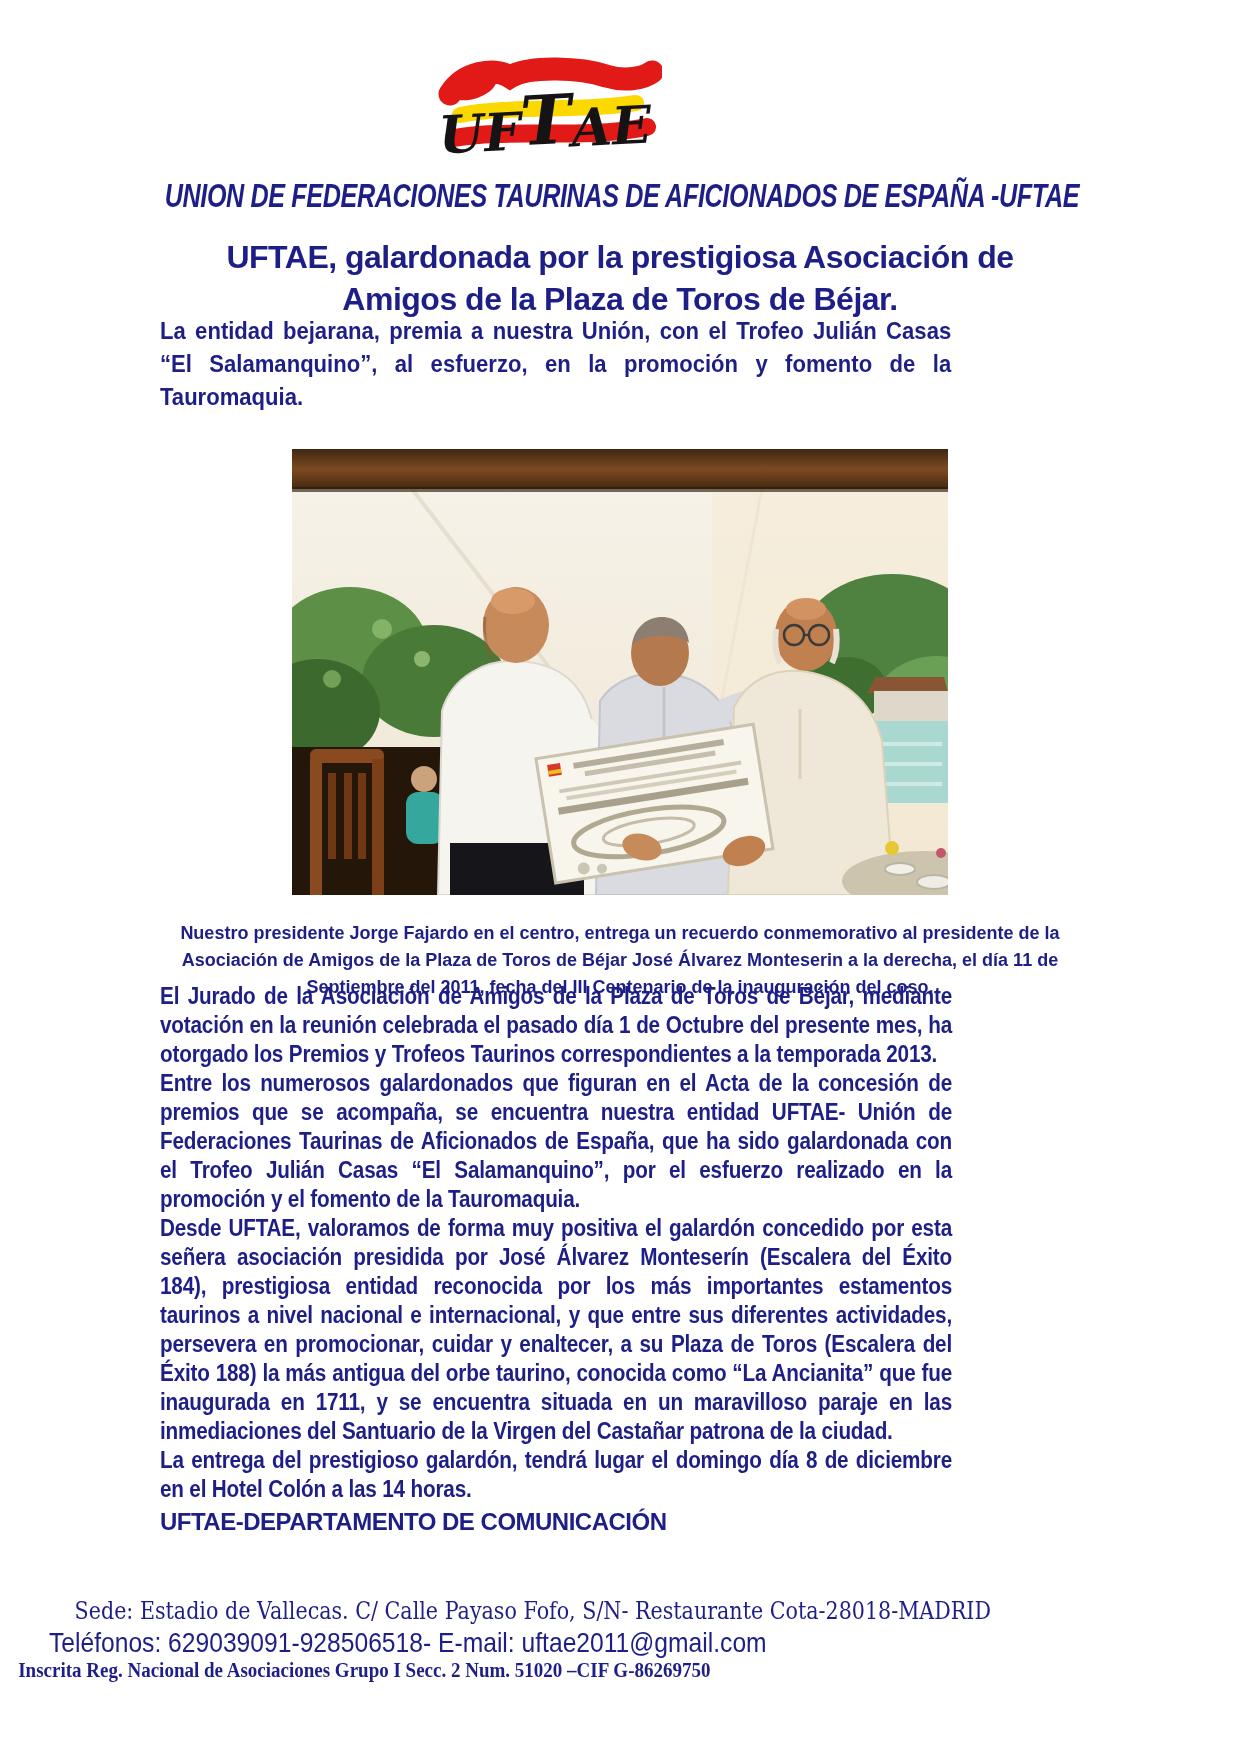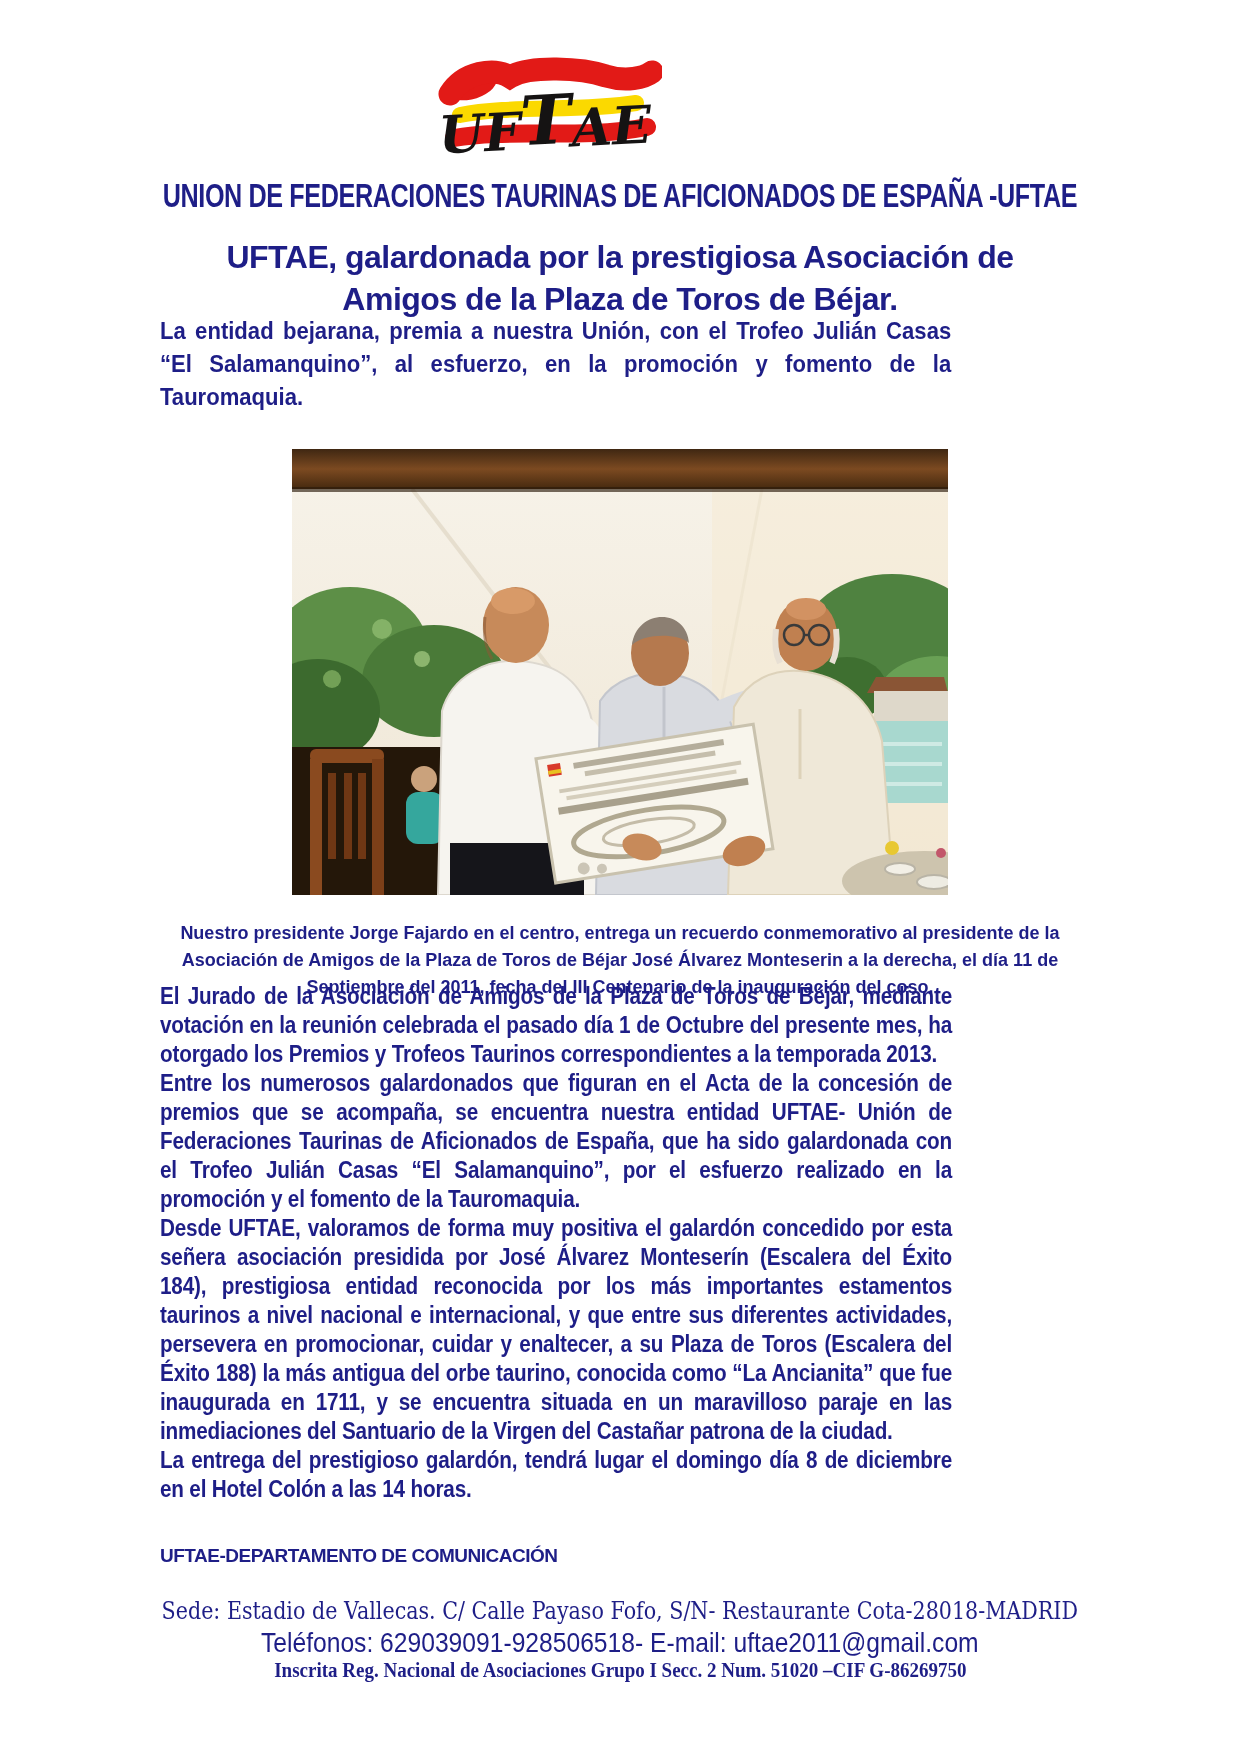--- a/index.html
+++ b/index.html
@@ -13,21 +13,21 @@
     color:#1e1e87;
   }
   
   .logo-wrap{
     position:absolute;left:430px;top:52px;width:232px;height:118px;
   }
   .logo-wrap svg{width:100%;height:100%;}
   
   .org-line{
     position:absolute;left:0;top:176px;width:1240px;
-    text-align:center;white-space:nowrap;
+    text-align:right;white-space:nowrap;font-style:italic;
   }
   .org-line .inner{
     display:inline-block;
     font-size:34px;font-weight:bold;letter-spacing:-0.5px;
     transform:scaleX(0.74);transform-origin:50% 50%;
   }
   
   .title{
     position:absolute;left:200px;top:236px;width:840px;
     text-align:center;
@@ -59,27 +59,27 @@
   
   .body-text{
     position:absolute;left:160px;top:982px;width:880px;
     transform:scaleX(0.90);transform-origin:0 0;
     font-size:23px;font-weight:bold;line-height:29px;
     text-align:justify;letter-spacing:-0.2px;
   }
   .body-text p{margin:0;padding:0;}
   
   .dept-line{
-    position:absolute;left:160px;top:1545px;
-    font-size:19px;font-weight:bold;letter-spacing:-0.5px;
+    position:absolute;left:160px;top:1508px;
+    font-size:24px;font-weight:bold;letter-spacing:-0.5px;
     white-space:nowrap;
   }
   
   .footer-line{
-    position:absolute;left:0;width:1240px;text-align:center;white-space:nowrap;
+    position:absolute;left:0;width:1240px;white-space:nowrap;
   }
   .footer-line .inner{display:inline-block;transform-origin:50% 50%;}
   .f1{top:1597px;font-family:"DejaVu Serif", serif;font-size:24px;}
   .f1 .inner{transform:scaleX(0.86);}
   .f2{top:1627px;font-family:Liberation Sans, sans-serif;font-size:28px;}
   .f2 .inner{transform:scaleX(0.88);}
   .f3{top:1659px;font-family:"Liberation Serif", serif;font-size:20px;font-weight:bold;}
   .f3 .inner{transform:scaleX(0.95);}
 </style>
 </head>

